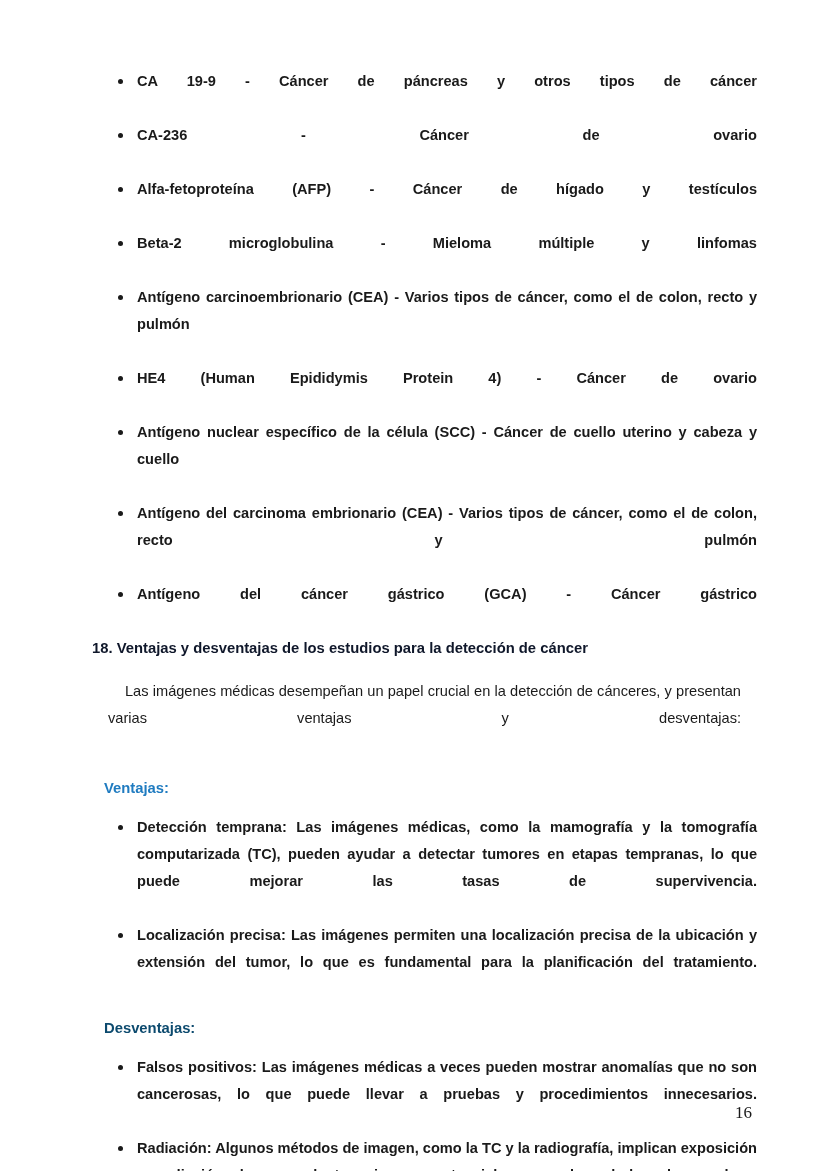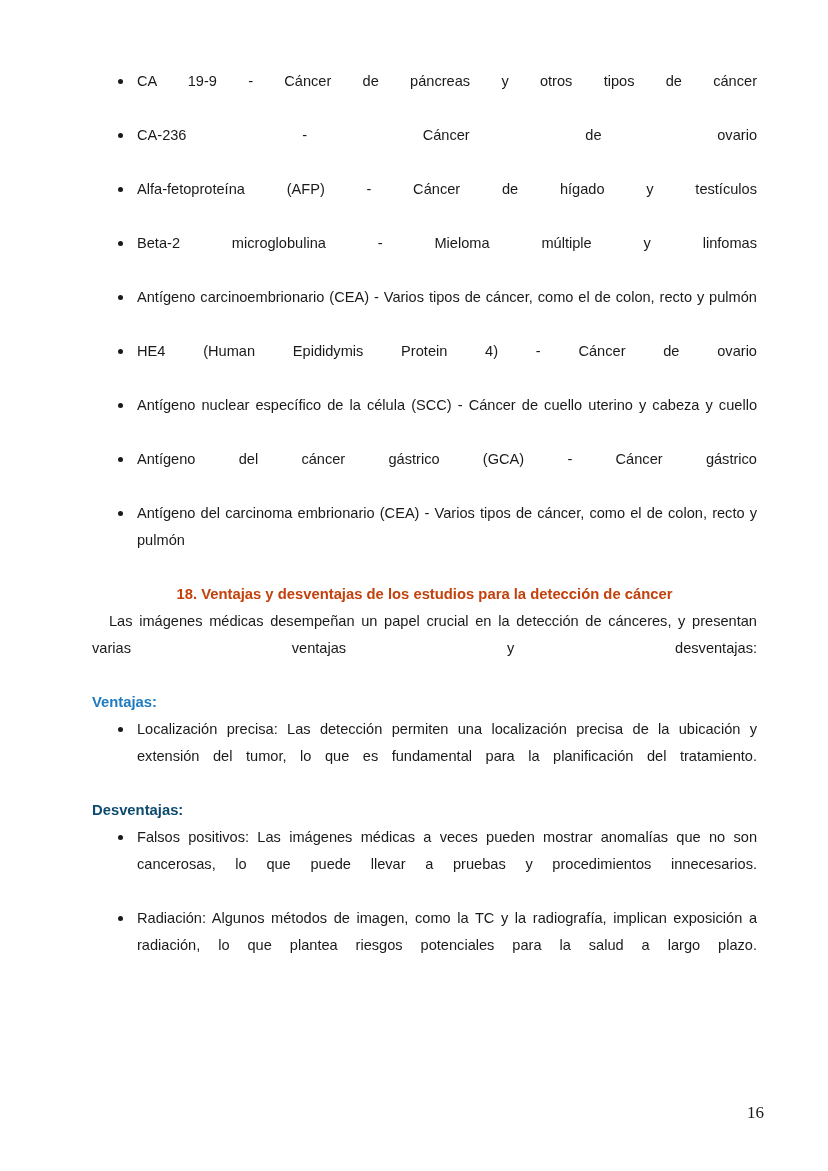--- a/index.html
+++ b/index.html
@@ -44,62 +44,63 @@
     position: absolute;
     left: 26px;
     top: 11px;
     width: 5px;
     height: 5px;
     border-radius: 50%;
     background: #1a1a1a;
   }
   ul.bullets > li .li-text {
     display: block;
+    font-weight: bold;
   }
   
   ul.bullets > li .li-text::after {
     content: "";
     display: inline-block;
     width: 100%;
   }
 
   
   .section-heading {
     font-size: 14.8px;
     font-weight: bold;
     line-height: 27px;
     margin: 0;
     white-space: nowrap;
   }
   .sub-heading {
     font-size: 14.8px;
     font-weight: bold;
     line-height: 27px;
-    margin: 0;
+    margin: 12px;
   }
 
   
   .body-para {
     font-size: 14.6px;
     line-height: 27px;
-    margin: 0;
+    margin: 16px;
     text-align: justify;
     text-justify: inter-word;
     text-indent: 17px;
   }
   .body-para::after {
     content: "";
     display: inline-block;
     width: 100%;
   }
 
   
   .page-number {
     position: absolute;
-    right: 64px;
+    right: 76px;
     bottom: 48px;
     font-family: "Liberation Serif", serif;
     font-size: 17px;
     color: #1a1a1a;
   }
 </style>
 </head>
 <body>
 
 <div class="page">
@@ -129,38 +130,42 @@
       <li>
         <span class="bullet-dot"></span>
         <span class="li-text">HE4 (Human Epididymis Protein 4) - Cáncer de ovario</span>
       </li>
       <li>
         <span class="bullet-dot"></span>
         <span class="li-text">Antígeno nuclear específico de la célula (SCC) - Cáncer de cuello uterino y cabeza y cuello</span>
       </li>
       <li>
         <span class="bullet-dot"></span>
-        <span class="li-text">Antígeno del cáncer gástrico (GCA) - Cáncer gástrico</span>
+        <span class="li-text">Antígeno del carcinoma embrionario (CEA) - Varios tipos de cáncer, como el de colon, recto y pulmón</span>
       </li>
       <li>
         <span class="bullet-dot"></span>
-        <span class="li-text">Antígeno del carcinoma embrionario (CEA) - Varios tipos de cáncer, como el de colon, recto y pulmón</span>
+        <span class="li-text">Antígeno del cáncer gástrico (GCA) - Cáncer gástrico</span>
       </li>
     </ul>
 
-    <h2 class="section-heading" style="color:#c2410c;text-align:center;">18. Ventajas y desventajas de los estudios para la detección de cáncer</h2>
+    <h2 class="section-heading" style="color:#0f172a;">18. Ventajas y desventajas de los estudios para la detección de cáncer</h2>
 
     <p class="body-para">Las imágenes médicas desempeñan un papel crucial en la detección de cánceres, y presentan varias ventajas y desventajas:</p>
 
     <h3 class="sub-heading" style="color:#1F7BC0;">Ventajas:</h3>
 
     <ul class="bullets">
       <li>
         <span class="bullet-dot"></span>
-        <span class="li-text">Localización precisa: Las detección permiten una localización precisa de la ubicación y extensión del tumor, lo que es fundamental para la planificación del tratamiento.</span>
+        <span class="li-text">Detección temprana: Las imágenes médicas, como la mamografía y la tomografía computarizada (TC), pueden ayudar a detectar tumores en etapas tempranas, lo que puede mejorar las tasas de supervivencia.</span>
+      </li>
+      <li>
+        <span class="bullet-dot"></span>
+        <span class="li-text">Localización precisa: Las imágenes permiten una localización precisa de la ubicación y extensión del tumor, lo que es fundamental para la planificación del tratamiento.</span>
       </li>
     </ul>
 
     <h3 class="sub-heading" style="color:#0c4a6e;">Desventajas:</h3>
 
     <ul class="bullets">
       <li>
         <span class="bullet-dot"></span>
         <span class="li-text">Falsos positivos: Las imágenes médicas a veces pueden mostrar anomalías que no son cancerosas, lo que puede llevar a pruebas y procedimientos innecesarios.</span>
       </li>

